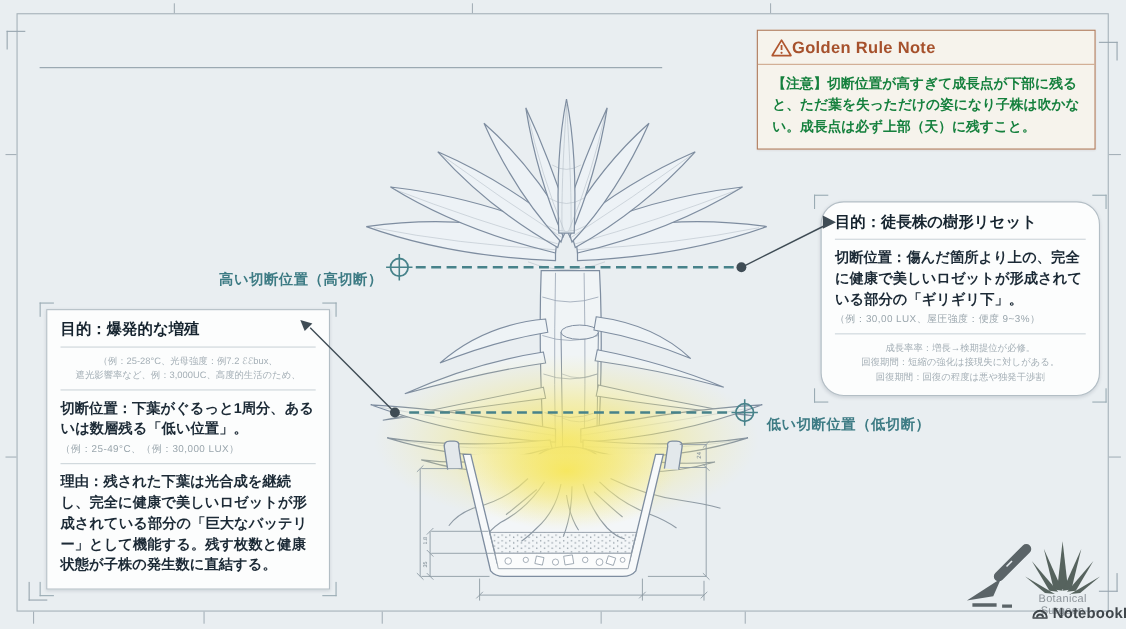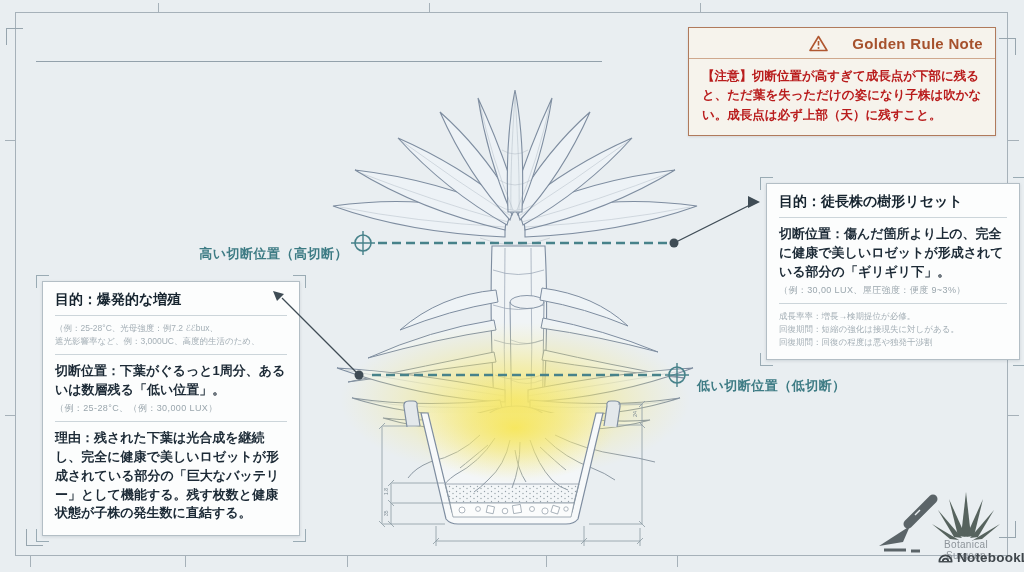--- a/index.html
+++ b/index.html
@@ -14,36 +14,36 @@
     border:1px solid #a6b1b9;pointer-events:none;}
   .tick{position:absolute;background:#a6b1b9;}
   .cornerL{position:absolute;width:16px;height:16px;border:0 solid #97a5ae;}
   
   .title{position:absolute;left:36px;top:24px;font-size:23px;font-weight:500;
     color:#5a6a75;letter-spacing:1.5px;white-space:nowrap;}
   .title-rule{position:absolute;left:36px;top:61px;width:566px;height:1px;background:#93a1ab;}
   
   .golden{position:absolute;left:688px;top:27px;width:306px;
     background:#f6f3ec;border:1.5px solid #b07a5c;box-shadow:0 1px 2px rgba(90,60,40,.12);}
-  .golden-head{display:flex;align-items:center;gap:24px;padding:7px 12px 6px 12px;
-    border-bottom:1px solid #cfa88d;justify-content:flex-end;}
+  .golden-head{display:flex;align-items:center;gap:0;padding:7px 12px 6px 12px;
+    border-bottom:1px solid #cfa88d;}
   .golden-head .g-title{font-size:15px;font-weight:600;color:#a6512c;letter-spacing:.3px;}
   .golden-body{padding:8px 13px 10px 13px;font-size:12.5px;font-weight:700;
-    color:#b91c1c;line-height:1.55;}
+    color:#15803d;line-height:1.55;}
   
   .panel{position:absolute;background:#fcfdfd;border:1px solid #b3bec5;
     box-shadow:0 1px 3px rgba(40,60,75,.14);padding:9px 12px 10px 12px;}
   .panel h3{margin:0 0 6px 0;font-size:14px;font-weight:700;color:#16242f;
     padding-bottom:6px;border-bottom:1px solid #ccd5da;}
   .panel .strong{font-size:13px;font-weight:700;color:#1c2a36;line-height:1.45;margin:7px 0 2px 0;}
   .panel .ex{font-size:9px;color:#9aa6ad;letter-spacing:.4px;margin:1px 0 6px 0;}
   .panel .sep{height:1px;background:#ccd5da;margin:6px 0;}
-  .panel .tiny{font-size:8.5px;color:#a4afb6;line-height:1.55;}
+  .panel .tiny{font-size:8.5px;color:#a4afb6;line-height:1.55;text-align:center;}
   .panel-left{left:42px;top:281px;width:232px;}
-  .panel-right{left:766px;top:183px;width:228px;}
+  .panel-right{left:746px;top:183px;width:228px;border-radius:21px;}
   .cm{position:absolute;width:12px;height:12px;border:0 solid #9aabb4;}
   .cm.tl{left:-7px;top:-7px;border-left-width:1.2px;border-top-width:1.2px;}
   .cm.tr{right:-7px;top:-7px;border-right-width:1.2px;border-top-width:1.2px;}
   .cm.bl{left:-7px;bottom:-7px;border-left-width:1.2px;border-bottom-width:1.2px;}
   .cm.br{right:-7px;bottom:-7px;border-right-width:1.2px;border-bottom-width:1.2px;}
   
   .cutlabel{position:absolute;font-size:13px;font-weight:600;color:#3d7b84;
     letter-spacing:.5px;white-space:nowrap;margin-top:12px;}
   #high-cut-label{left:196px;top:233px;width:152px;text-align:right;}
   #low-cut-label{left:697px;top:365px;}
@@ -306,21 +306,21 @@
   <div class="panel panel-left">
     <div class="cm tl"></div>
     <div class="cm tr"></div>
     <div class="cm bl"></div>
     <div class="cm br"></div>
     <h3>目的：爆発的な増殖</h3>
     <div class="tiny">（例：25-28°C、光母強度：例7.2 ℰℰbux、</div>
     <div class="tiny">遮光影響率など、例：3,000UC、高度的生活のため、</div>
     <div class="sep"></div>
     <div class="strong">切断位置：下葉がぐるっと1周分、あるいは数層残る「低い位置」。</div>
-    <div class="ex">（例：25-28°C、（例：30,000 LUX）</div>
+    <div class="ex">（例：25-49°C、（例：30,000 LUX）</div>
     <div class="sep"></div>
     <div class="strong">理由：残された下葉は光合成を継続し、完全に健康で美しいロゼットが形成されている部分の「巨大なバッテリー」として機能する。残す枚数と健康状態が子株の発生数に直結する。</div>
   </div>
 
   <div id="high-cut-label" class="cutlabel html-layer">高い切断位置（高切断）</div>
   <div id="low-cut-label" class="cutlabel html-layer">低い切断位置（低切断）</div>
 
   <div class="brand-name html-layer">Botanical Surgeon</div>
   <div class="lm-row html-layer">
     <svg width="15" height="14" viewBox="0 0 22 20">

